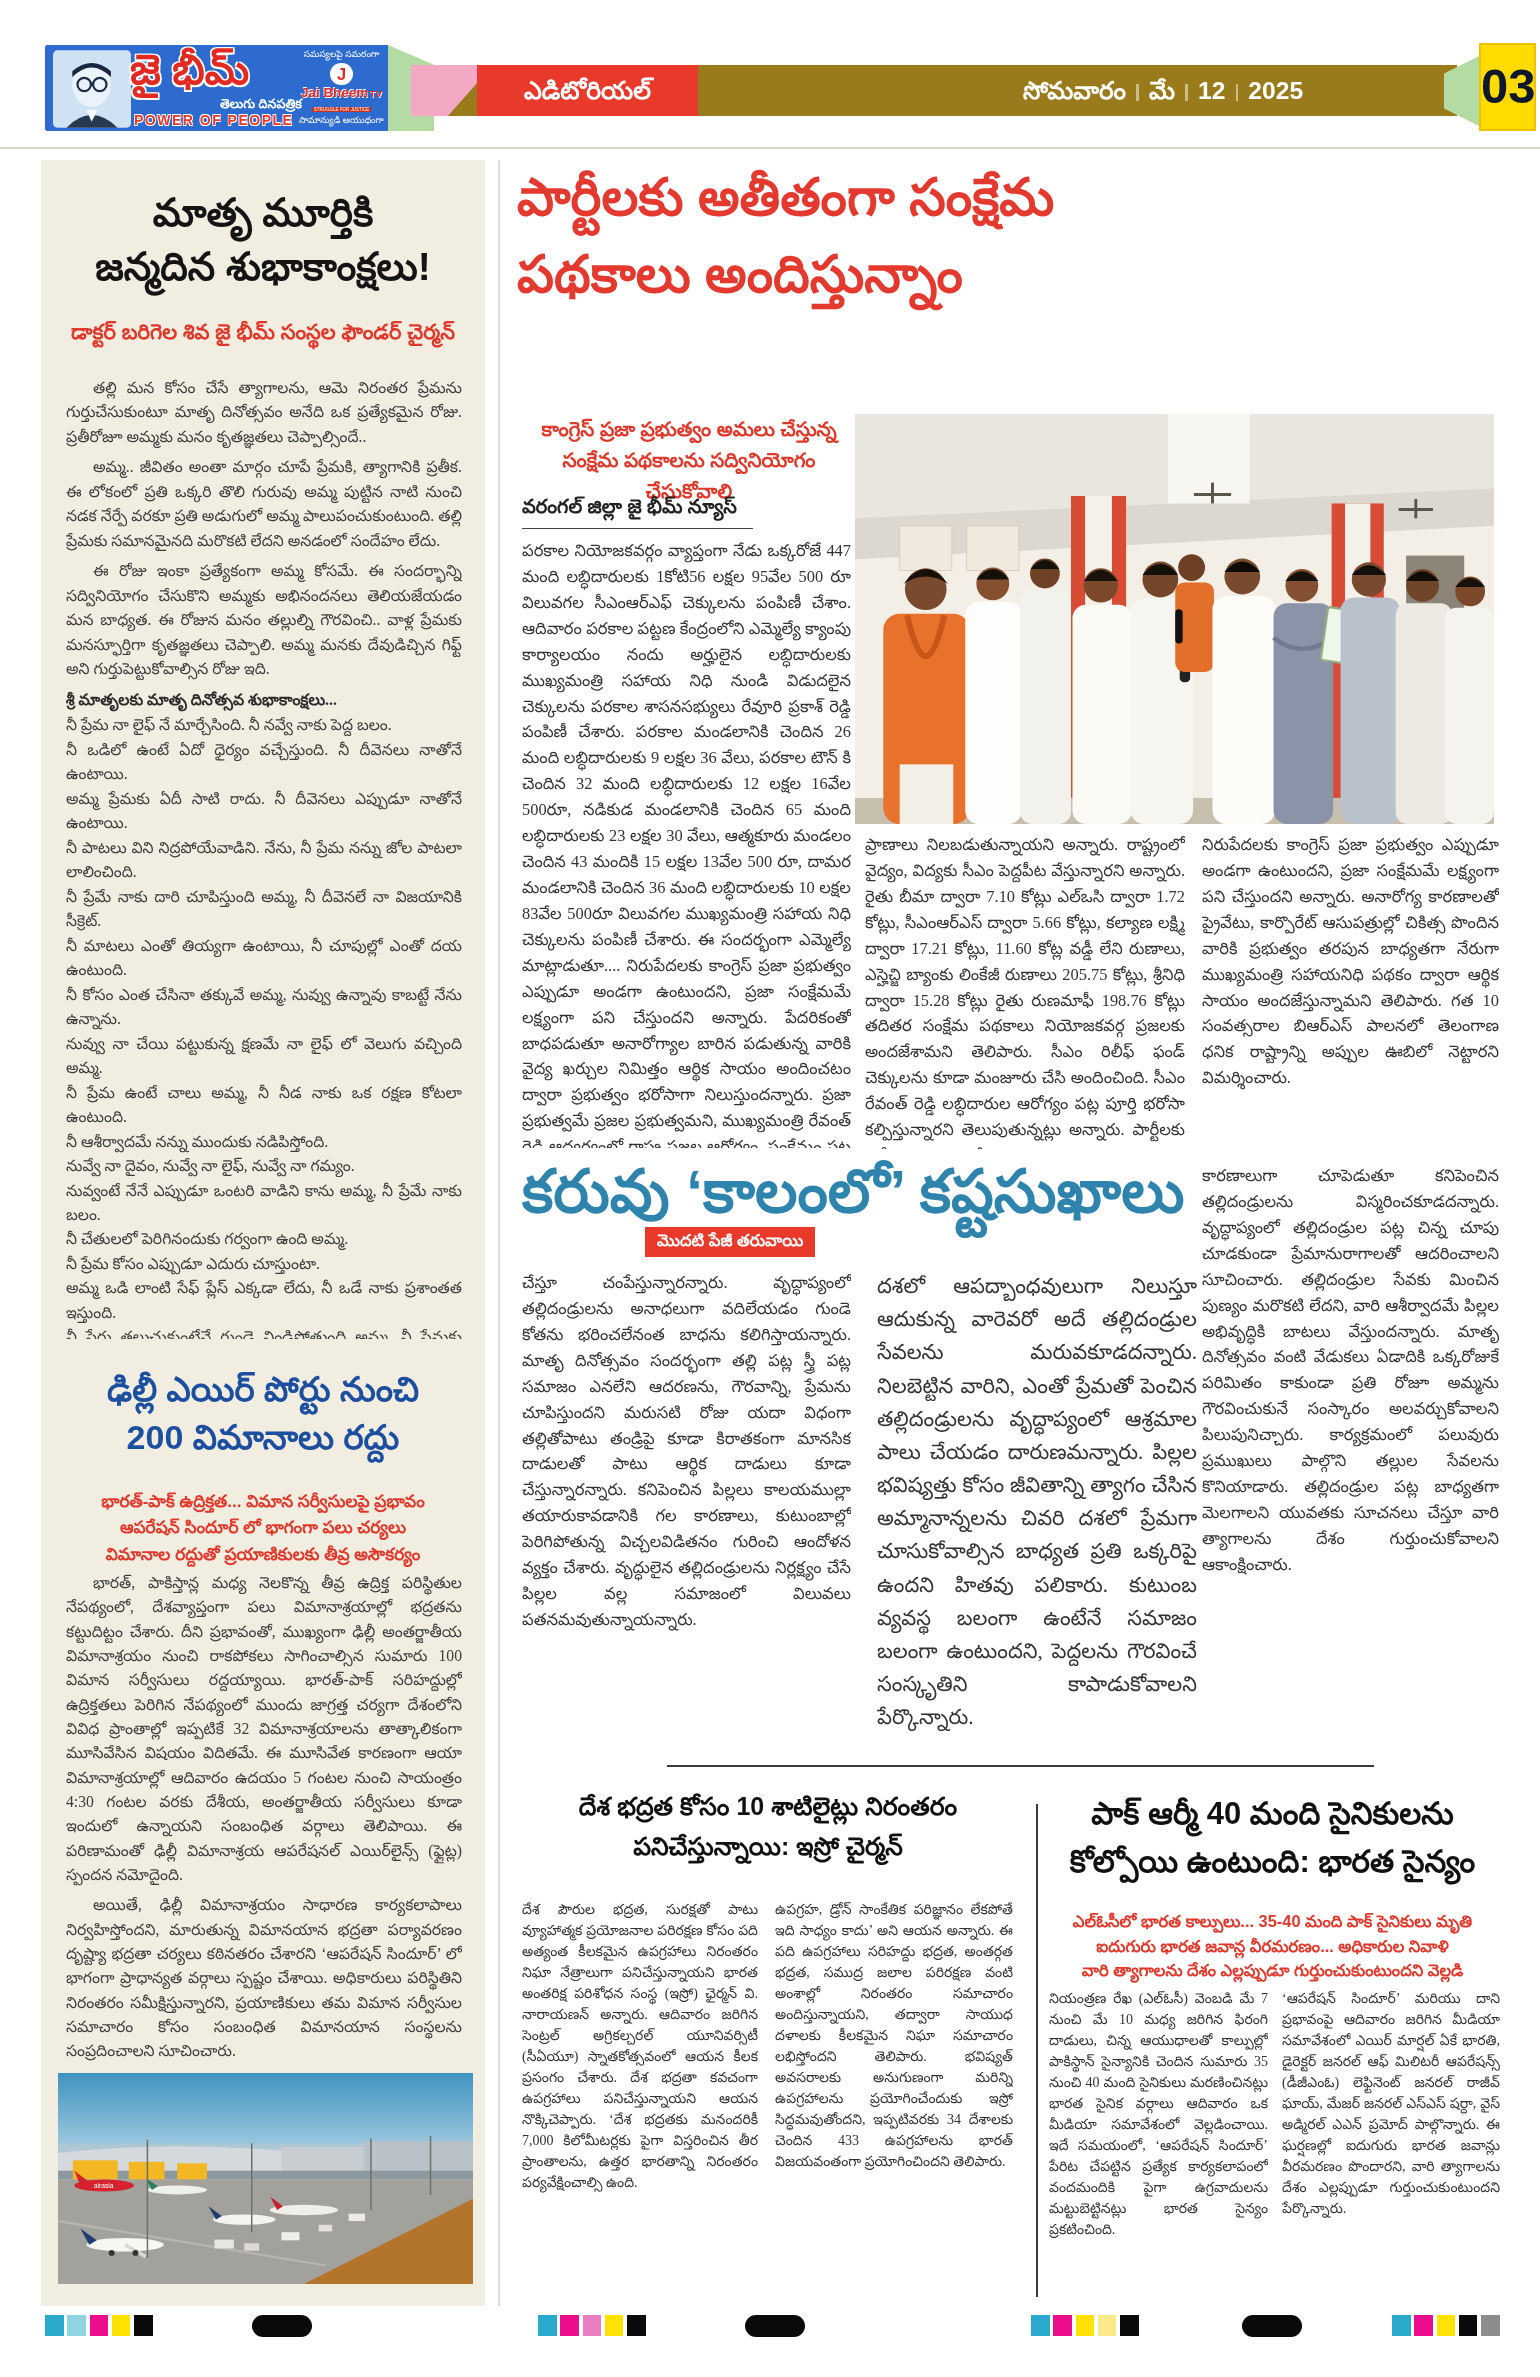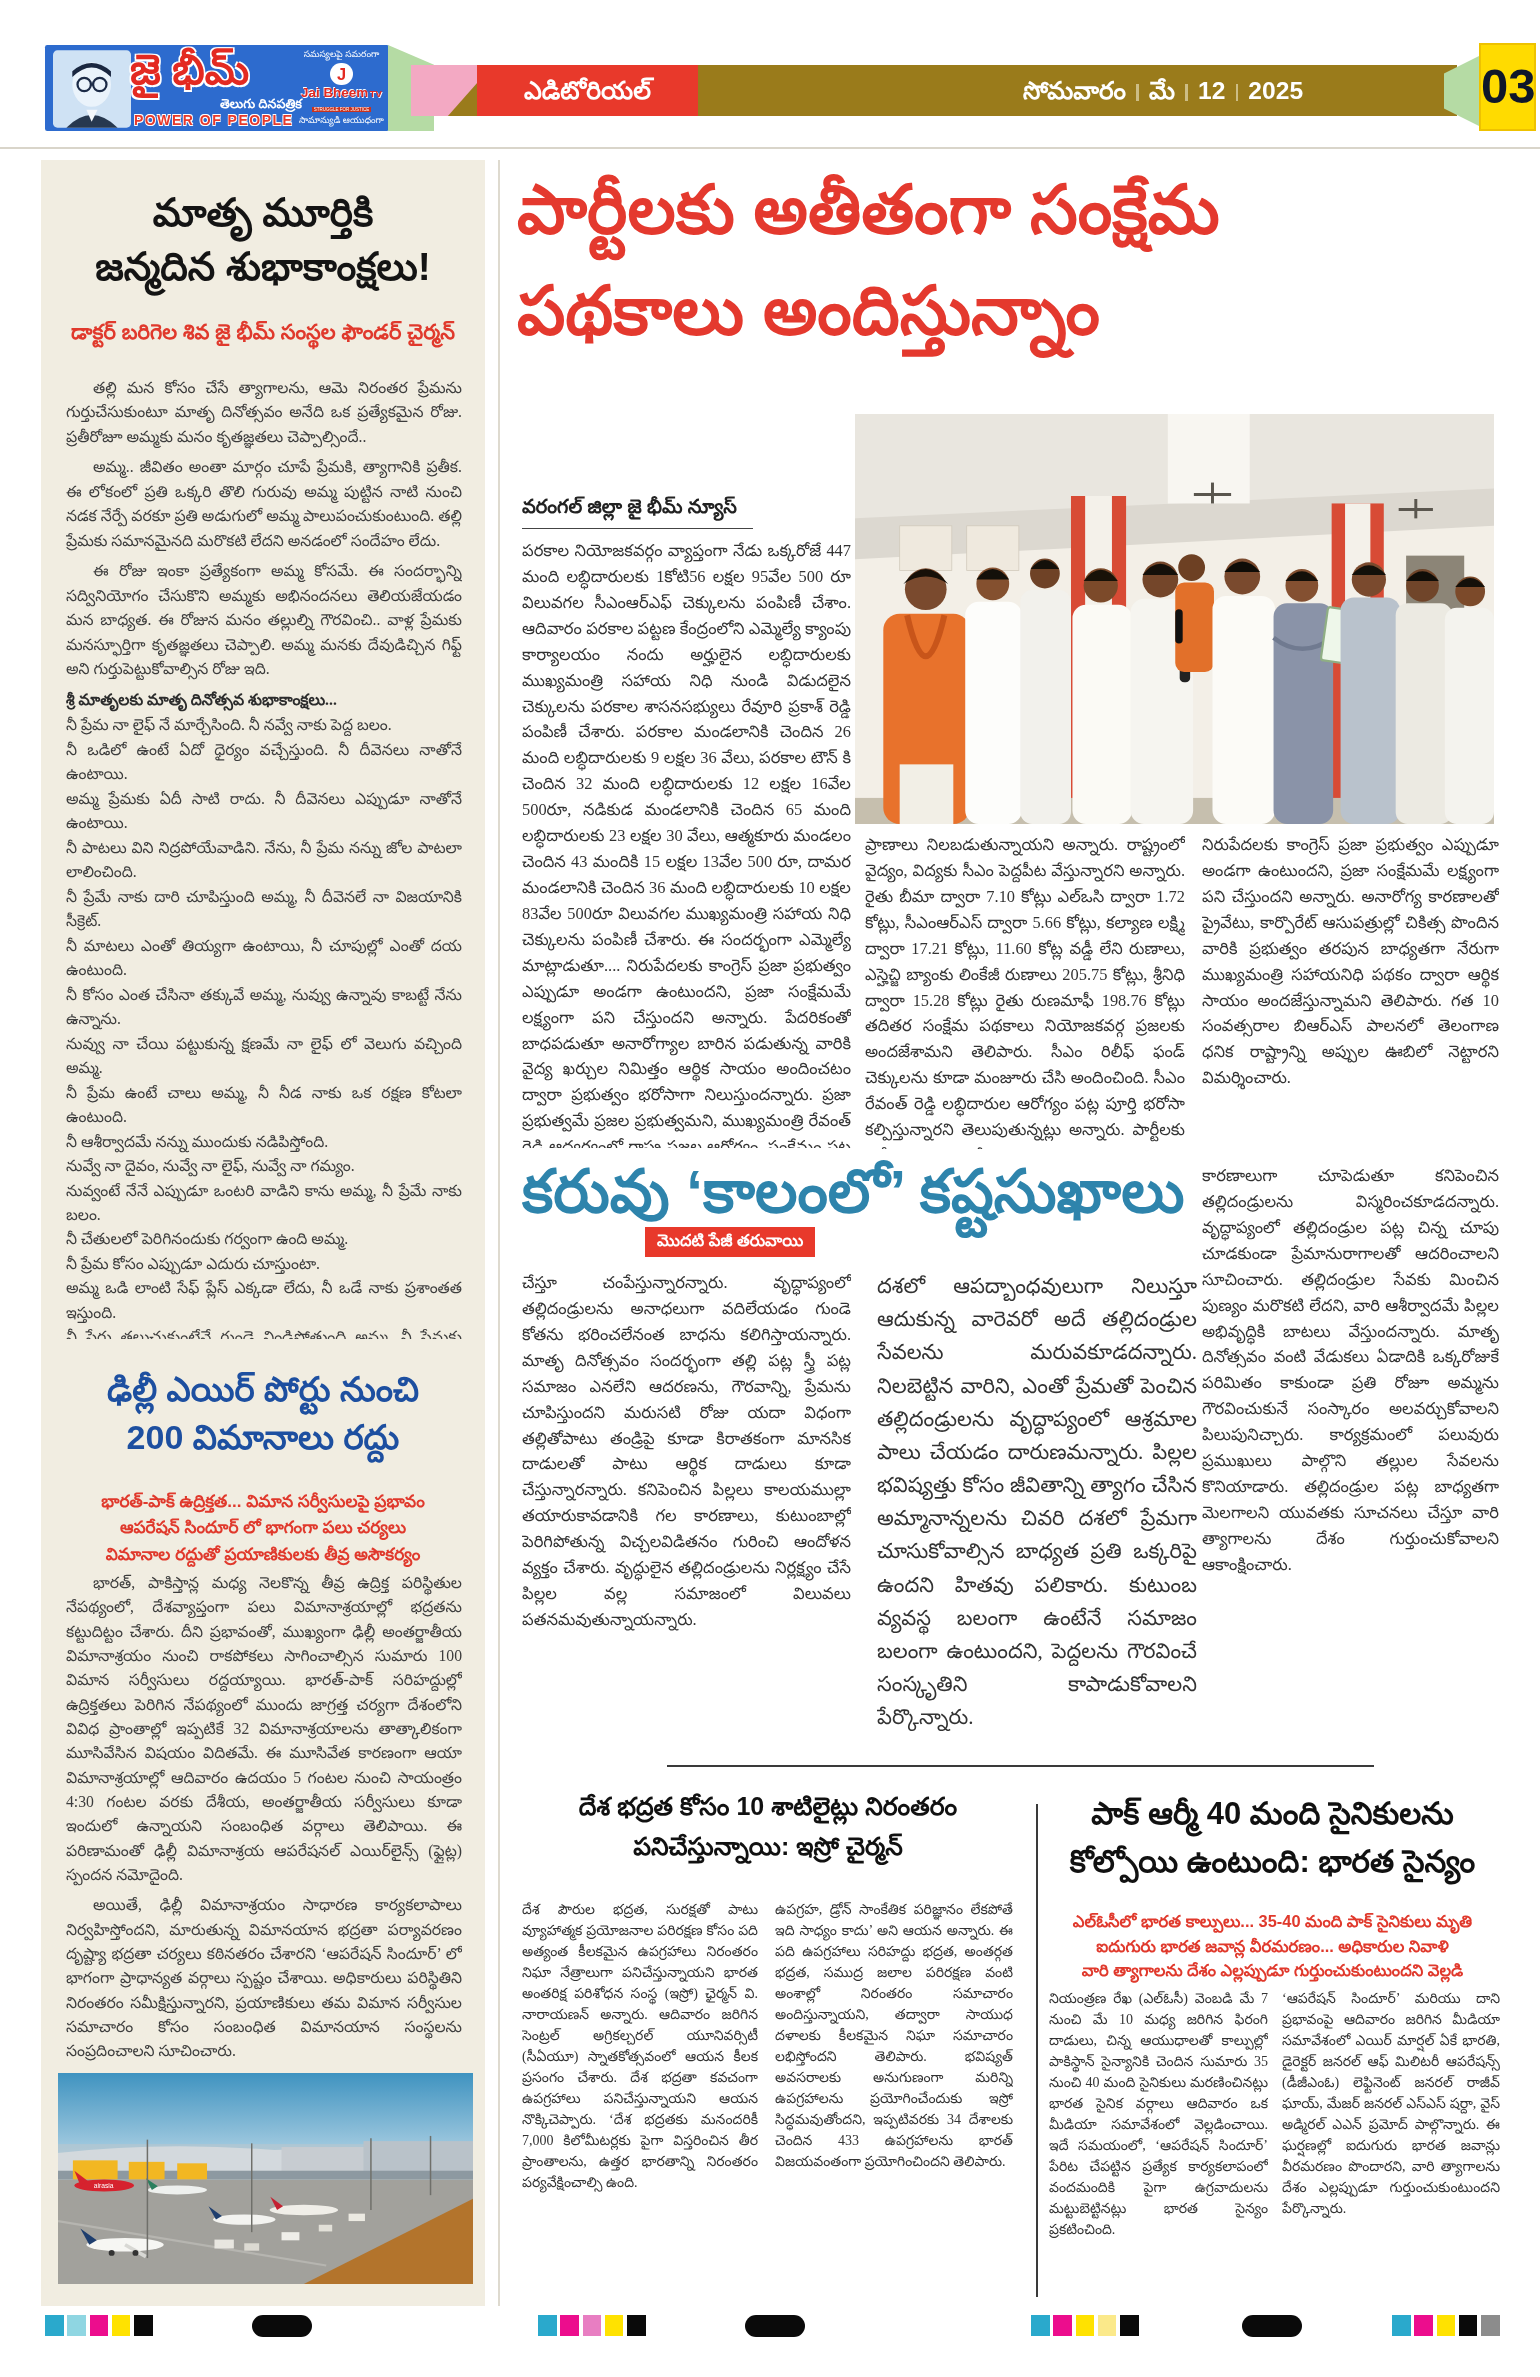--- a/index.html
+++ b/index.html
@@ -57,21 +57,21 @@
   #la-lead{font-weight:700;color:#2c2c2c;}
   #la-verses{margin-top:1px;}
 
   #da-headline{left:52px;top:1365px;width:422px;font-size:34px;line-height:1.42;font-weight:700;color:#1d4fa0;}
   #da-subheads{left:52px;top:1489px;width:422px;font-size:17px;line-height:1.55;font-weight:700;color:#e0392c;}
   #da-body{left:66px;top:1571px;width:396px;height:492px;font-size:15.7px;line-height:1.55;color:#3d3d3d;}
   #da-body p{margin:0 0 6px;text-indent:27px;}
   #airport-photo{left:58px;top:2073px;width:415px;height:211px;}
 
   
-  #ma-headline{left:517px;top:159px;width:985px;height:221px;font-size:68px;line-height:1.48;
+  #ma-headline{left:517px;top:159px;width:985px;height:221px;font-size:52px;line-height:1.48;
                font-weight:800;color:#e4392e;}
   #ma-subhead{left:522px;top:414px;width:334px;font-size:20px;line-height:1.55;font-weight:700;color:#e0392c;}
   #ma-byline{left:522px;top:495px;width:231px;font-size:19.4px;font-weight:700;color:#222222;
              border-bottom:1.5px solid #444444;padding-bottom:6px;}
   #ma-col1{left:522px;top:538px;width:329px;height:610px;font-size:16.4px;line-height:1.58;color:#333333;}
   #ma-col2{left:865px;top:832px;width:320px;height:317px;font-size:16.4px;line-height:1.58;color:#333333;}
   #ma-col3{left:1202px;top:832px;width:297px;height:317px;font-size:16.4px;line-height:1.58;color:#333333;}
   #group-photo{left:855px;top:414px;width:639px;height:410px;}
 
   
@@ -246,20 +246,21 @@
     <g stroke="#6f6f6a" stroke-width="2">
       <line x1="120" y1="90" x2="120" y2="250"></line>
         <line x1="260" y1="95" x2="260" y2="215"></line>
       <line x1="420" y1="88" x2="420" y2="185"></line>
         <line x1="500" y1="85" x2="500" y2="165"></line>
     </g>
   </svg>
 
   <div class="abs pre hide-ov" id="ma-headline">పార్టీలకు అతీతంగా సంక్షేమ
 పథకాలు అందిస్తున్నాం</div>
+  <div class="abs center" id="ma-subhead">కాంగ్రెస్ ప్రజా ప్రభుత్వం అమలు చేస్తున్న సంక్షేమ పథకాలను సద్వినియోగం చేసుకోవాలి</div>
   <div class="abs" id="ma-byline">వరంగల్ జిల్లా జై భీమ్ న్యూస్</div>
   <div class="abs serif just hide-ov" id="ma-col1">పరకాల నియోజకవర్గం వ్యాప్తంగా నేడు ఒక్కరోజే 447 మంది లబ్ధిదారులకు 1కోటి56 లక్షల 95వేల 500 రూ విలువగల సీఎంఆర్ఎఫ్ చెక్కులను పంపిణీ చేశాం. ఆదివారం పరకాల పట్టణ కేంద్రంలోని ఎమ్మెల్యే క్యాంపు కార్యాలయం నందు అర్హులైన లబ్ధిదారులకు ముఖ్యమంత్రి సహాయ నిధి నుండి విడుదలైన చెక్కులను పరకాల శాసనసభ్యులు రేవూరి ప్రకాశ్ రెడ్డి పంపిణీ చేశారు. పరకాల మండలానికి చెందిన 26 మంది లబ్ధిదారులకు 9 లక్షల 36 వేలు, పరకాల టౌన్ కి చెందిన 32 మంది లబ్ధిదారులకు 12 లక్షల 16వేల 500రూ, నడికుడ మండలానికి చెందిన 65 మంది లబ్ధిదారులకు 23 లక్షల 30 వేలు, ఆత్మకూరు మండలం చెందిన 43 మందికి 15 లక్షల 13వేల 500 రూ, దామర మండలానికి చెందిన 36 మంది లబ్ధిదారులకు 10 లక్షల 83వేల 500రూ విలువగల ముఖ్యమంత్రి సహాయ నిధి చెక్కులను పంపిణీ చేశారు. ఈ సందర్భంగా ఎమ్మెల్యే మాట్లాడుతూ.... నిరుపేదలకు కాంగ్రెస్ ప్రజా ప్రభుత్వం ఎప్పుడూ అండగా ఉంటుందని, ప్రజా సంక్షేమమే లక్ష్యంగా పని చేస్తుందని అన్నారు. పేదరికంతో బాధపడుతూ అనారోగ్యాల బారిన పడుతున్న వారికి వైద్య ఖర్చుల నిమిత్తం ఆర్థిక సాయం అందించటం ద్వారా ప్రభుత్వం భరోసాగా నిలుస్తుందన్నారు. ప్రజా ప్రభుత్వమే ప్రజల ప్రభుత్వమని, ముఖ్యమంత్రి రేవంత్ రెడ్డి ఆధ్వర్యంలో రాష్ట్ర ప్రజల ఆరోగ్యం, సంక్షేమం పట్ల పూర్తి భరోసా కల్పిస్తున్నారని, ప్రాంతాలకు స్థితిగతులకు అతీతంగా లబ్ధిదారులకు ముఖ్యమంత్రి సహాయ నిధి ద్వారా చికిత్స ఖర్చు అంది పేద ప్రజల ప్రాణాలు నిలబడుతున్నాయని అన్నారు.</div>
   <div class="abs serif just hide-ov" id="ma-col2">ప్రాణాలు నిలబడుతున్నాయని అన్నారు. రాష్ట్రంలో వైద్యం, విద్యకు సీఎం పెద్దపీట వేస్తున్నారని అన్నారు. రైతు బీమా ద్వారా 7.10 కోట్లు ఎల్ఒసి ద్వారా 1.72 కోట్లు, సీఎంఆర్ఎస్ ద్వారా 5.66 కోట్లు, కల్యాణ లక్ష్మి ద్వారా 17.21 కోట్లు, 11.60 కోట్ల వడ్డీ లేని రుణాలు, ఎస్హెచ్జి బ్యాంకు లింకేజీ రుణాలు 205.75 కోట్లు, శ్రీనిధి ద్వారా 15.28 కోట్లు రైతు రుణమాఫీ 198.76 కోట్లు తదితర సంక్షేమ పథకాలు నియోజకవర్గ ప్రజలకు అందజేశామని తెలిపారు. సీఎం రిలీఫ్ ఫండ్ చెక్కులను కూడా మంజూరు చేసి అందించింది. సీఎం రేవంత్ రెడ్డి లబ్ధిదారుల ఆరోగ్యం పట్ల పూర్తి భరోసా కల్పిస్తున్నారని తెలుపుతున్నట్లు అన్నారు. పార్టీలకు అతీతంగా సంక్షేమ పథకాల లబ్ధిదారులకు సీఎంఆర్ఎఫ్ నిధులు కూడా అందిస్తున్నామని, గత ప్రభుత్వంలో పెండింగ్ వాటిని కూడా మంజూరు చేశామని అన్నారు.</div>
   <div class="abs serif just hide-ov" id="ma-col3">నిరుపేదలకు కాంగ్రెస్ ప్రజా ప్రభుత్వం ఎప్పుడూ అండగా ఉంటుందని, ప్రజా సంక్షేమమే లక్ష్యంగా పని చేస్తుందని అన్నారు. అనారోగ్య కారణాలతో ప్రైవేటు, కార్పొరేట్ ఆసుపత్రుల్లో చికిత్స పొందిన వారికి ప్రభుత్వం తరపున బాధ్యతగా నేరుగా ముఖ్యమంత్రి సహాయనిధి పథకం ద్వారా ఆర్థిక సాయం అందజేస్తున్నామని తెలిపారు. గత 10 సంవత్సరాల బిఆర్ఎస్ పాలనలో తెలంగాణ ధనిక రాష్ట్రాన్ని అప్పుల ఊబిలో నెట్టారని విమర్శించారు.</div>
 
   <svg class="abs" id="group-photo" viewBox="0 0 858 550" preserveAspectRatio="none">
     <rect width="858" height="550" fill="#f3efe7"></rect>
     <rect width="858" height="140" fill="#e9e6df"></rect>
     <polygon points="0,140 858,100 858,150 0,195" fill="#dcd8d0"></polygon>
     <rect x="420" y="0" width="110" height="120" fill="#f8f6f1"></rect>

